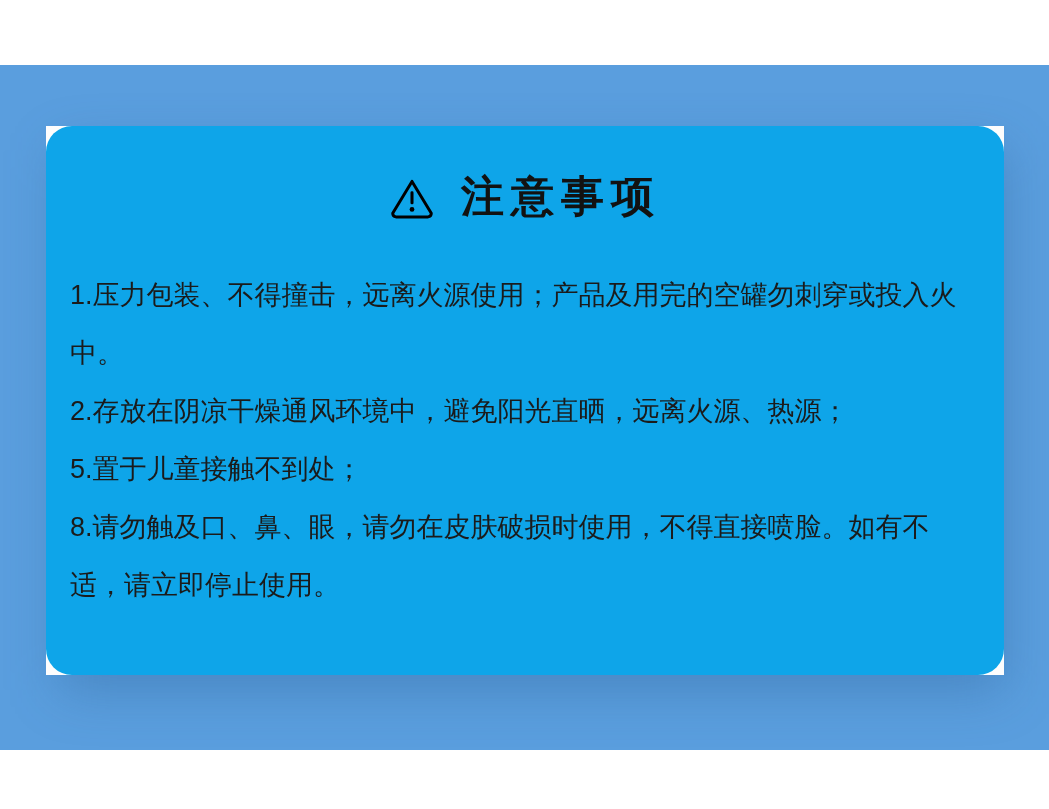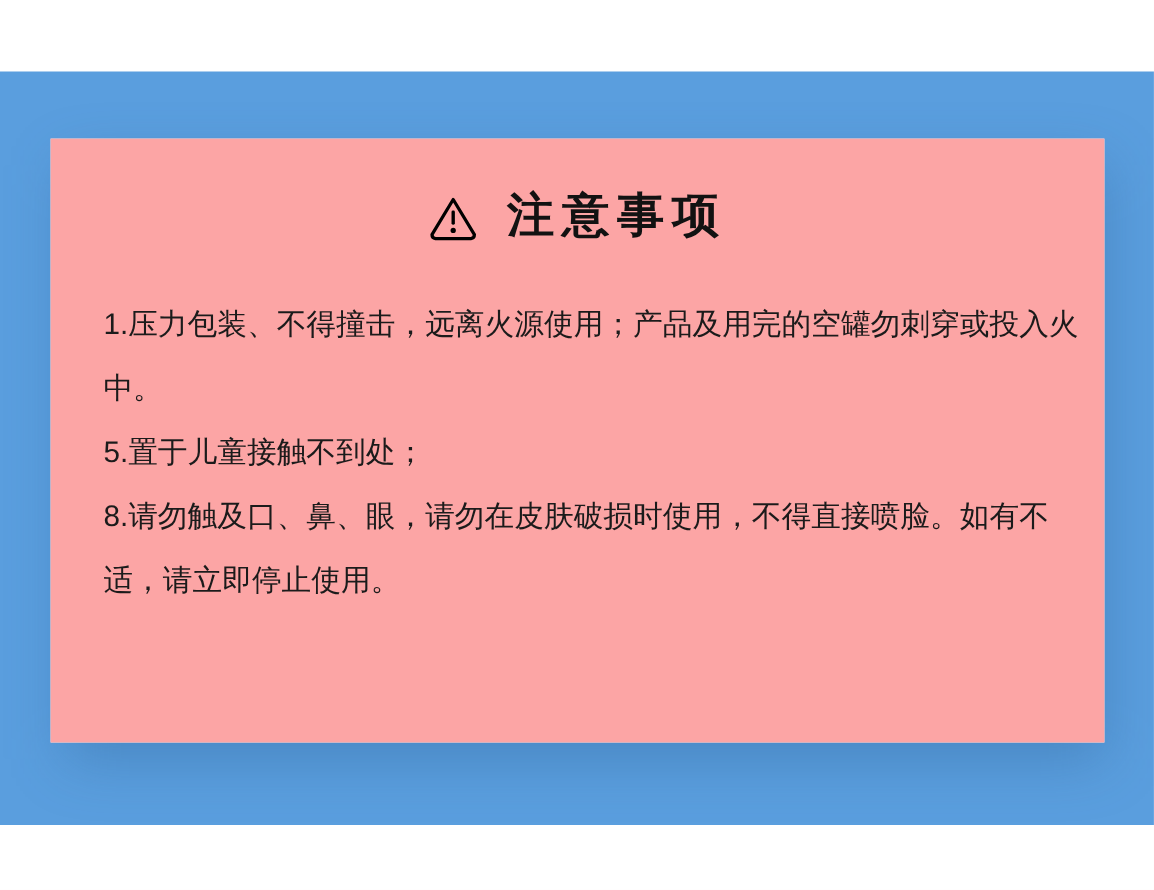--- a/index.html
+++ b/index.html
@@ -53,21 +53,22 @@
     background: #fdfdfd;
     box-sizing: border-box;
   }
 
   .card-inner {
     position: absolute;
     left: 0;
     top: 0;
     width: 958px;
     height: 549px;
-    background: #fca5a5;
+    background: #0ea5e9;
+    border-radius: 26px;
   }
 
   
   .title-row {
     position: absolute;
     left: 0;
     top: 48px;
     width: 958px;
     display: flex;
     align-items: center;
@@ -88,21 +89,21 @@
     color: #121212;
     letter-spacing: 7px;
     line-height: 1;
     white-space: nowrap;
     font-family: "Liberation Sans", "DejaVu Sans", sans-serif;
   }
 
   
   .notice-body {
     position: absolute;
-    left: 48px;
+    left: 24px;
     top: 140px;
     width: 900px;
   }
 
   .notice-line {
     font-size: 27px;
     color: #1b1b1b;
     line-height: 58px;
     letter-spacing: 0px;
     text-align: left;
@@ -128,20 +129,21 @@
             <path d="M24 4.6 L44.2 38.0 A3.8 3.8 0 0 1 40.9 41.8 L7.1 41.8 A3.8 3.8 0 0 1 3.8 38.0 Z" fill="none" stroke="#000000" stroke-width="3.1" stroke-linejoin="round"></path>
             <rect x="22.4" y="15.0" width="3.2" height="13.6" rx="1.4" fill="#000000"></rect>
             <circle cx="24" cy="34.0" r="2.5" fill="#000000"></circle>
           </svg>
         </span>
         <span class="title-text">注意事项</span>
       </div>
 
       <div class="notice-body">
         <div class="notice-line">1.压力包装、不得撞击，远离火源使用；产品及用完的空罐勿刺穿或投入火中。</div>
+        <div class="notice-line">2.存放在阴凉干燥通风环境中，避免阳光直晒，远离火源、热源；</div>
         <div class="notice-line">5.置于儿童接触不到处；</div>
         <div class="notice-line">8.请勿触及口、鼻、眼，请勿在皮肤破损时使用，不得直接喷脸。如有不适，请立即停止使用。</div>
       </div>
 
     </div>
   </div>
 
 </div>
 
 </body></html>

